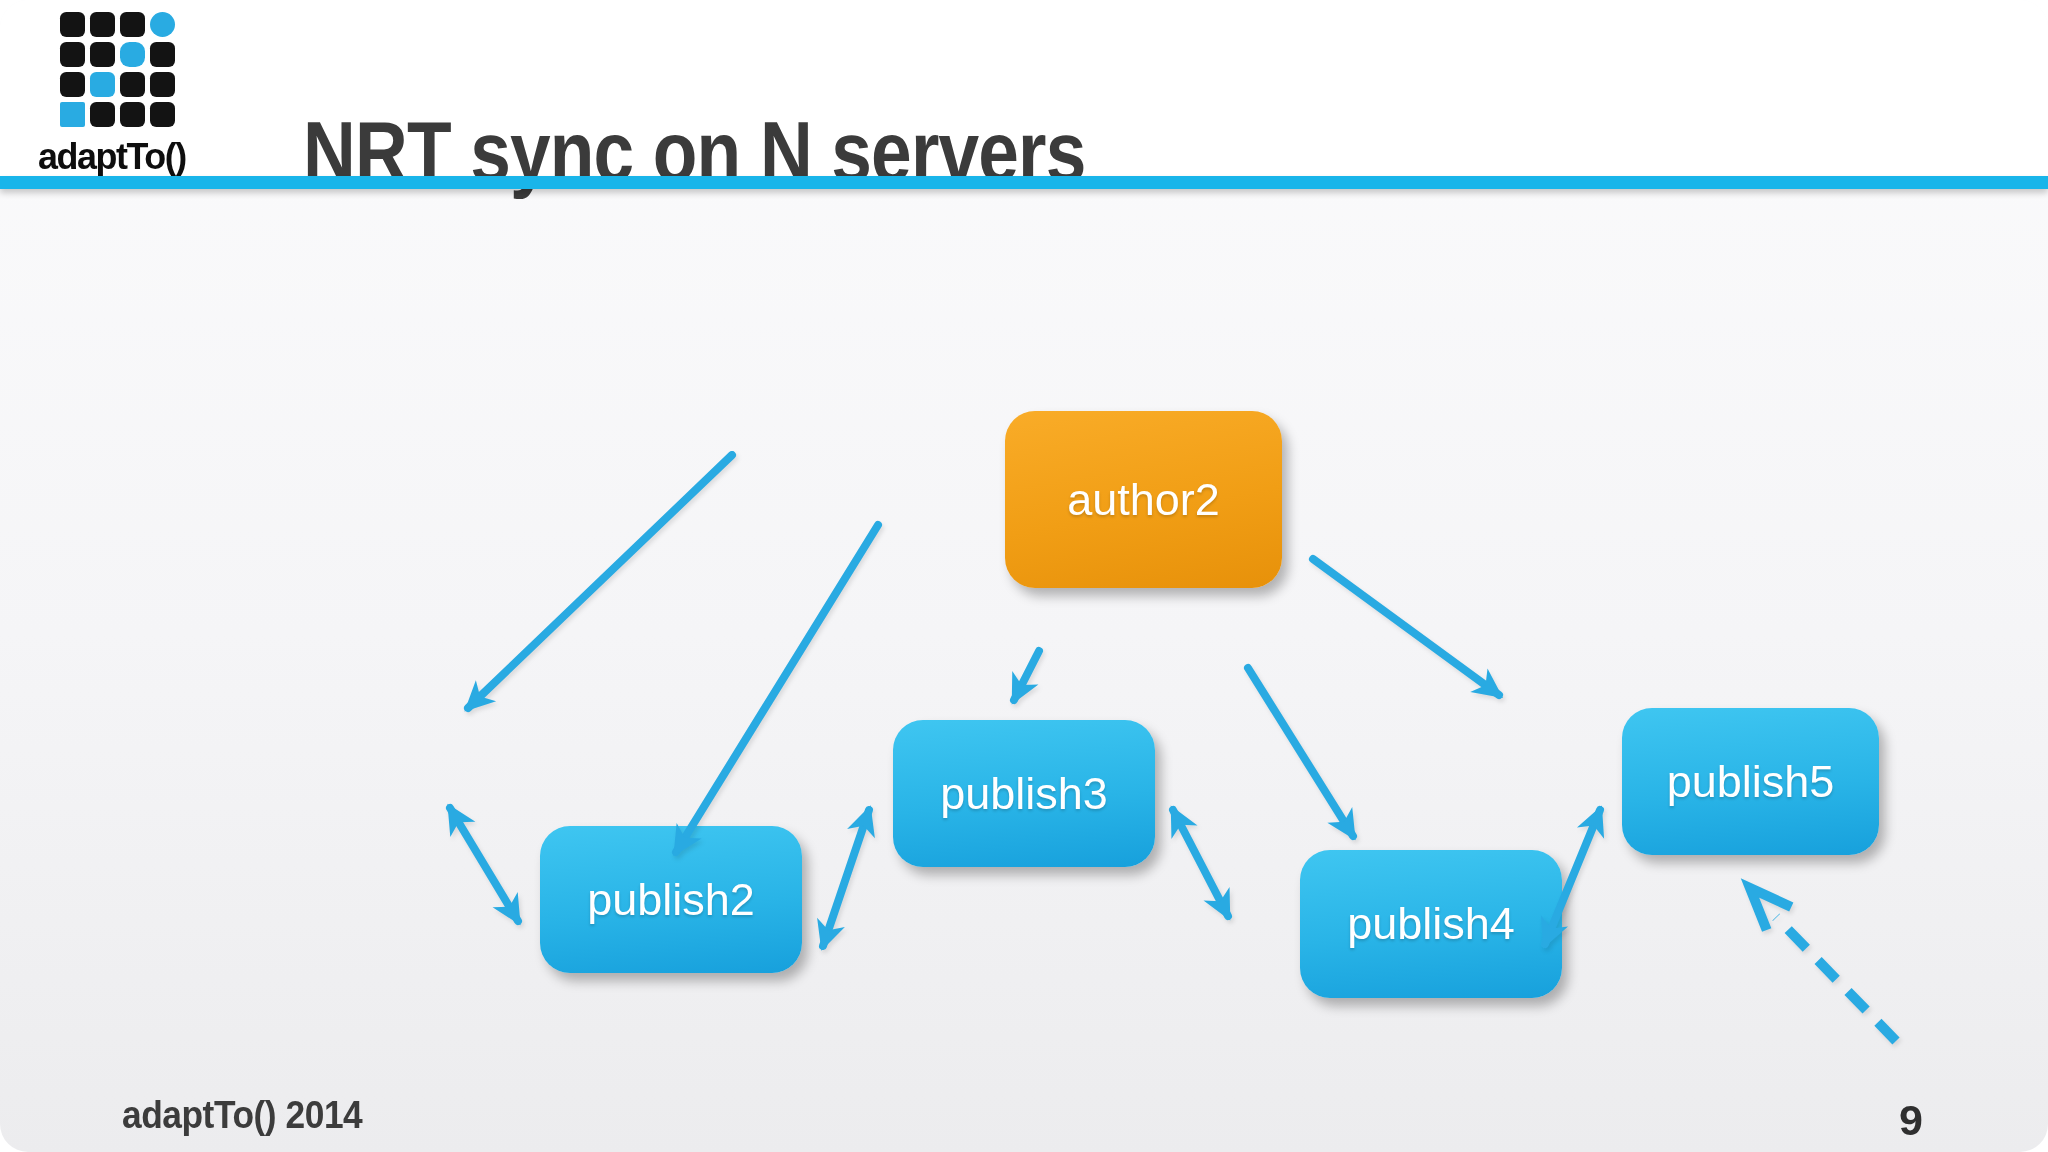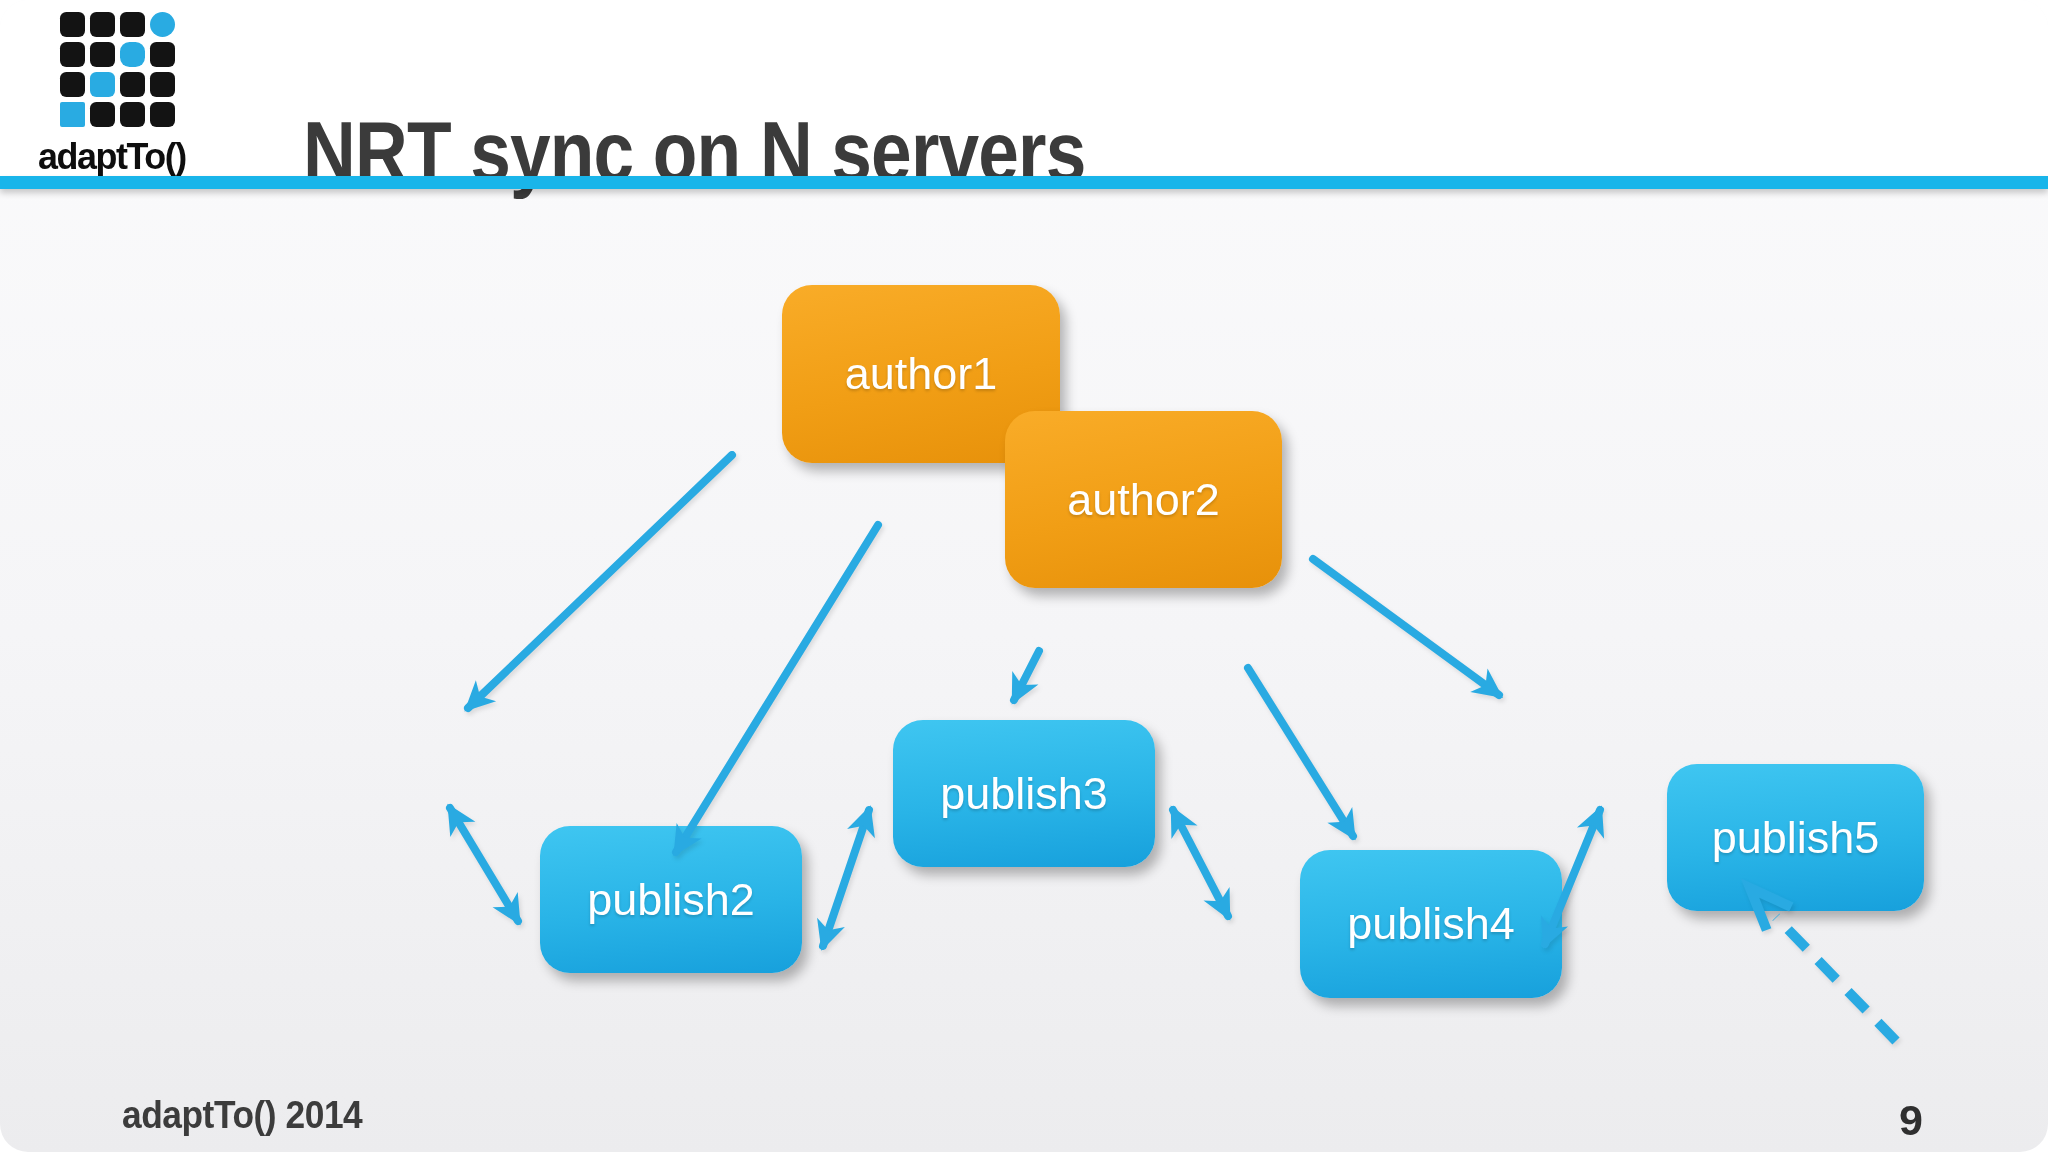--- a/index.html
+++ b/index.html
@@ -75,36 +75,33 @@
         <div class="cell r25"></div>
         <div class="cell r25"></div>
         <div class="cell r25"></div>
       </div>
       <div class="logo-text">adaptTo()</div>
     </div>
     <h1 class="title">NRT sync on N servers</h1>
   </div>
   <div class="accent-line"></div>
 
-  <div class="node node-author" style="left:782px;top:285px;width:278px;height:178px;">
-    <span>author1</span>
-  </div>
   <div class="node node-author" style="left:1005px;top:411px;width:277px;height:177px;">
     <span>author2</span>
   </div>
   <div class="node node-publish" style="left:540px;top:826px;width:262px;height:147px;">
     <span>publish2</span>
   </div>
   <div class="node node-publish" style="left:893px;top:720px;width:262px;height:147px;">
     <span>publish3</span>
   </div>
   <div class="node node-publish" style="left:1268px;top:850px;width:262px;height:148px;margin-left:32px;">
     <span>publish4</span>
   </div>
-  <div class="node node-publish" style="left:1622px;top:764px;width:257px;height:147px;margin-left:45px;">
+  <div class="node node-publish" style="left:1622px;top:708px;width:257px;height:147px;">
     <span>publish5</span>
   </div>
 
   <svg class="edges" viewBox="0 0 2048 1152">
     <defs>
       <marker id="arrow" viewBox="0 0 12 12" refX="9.5" refY="6" markerWidth="4.4" markerHeight="4.4" orient="auto-start-reverse" markerUnits="strokeWidth">
         <path d="M1,1 L11.2,6 L1,11 L3.8,6 Z" fill="#29aae2"></path>
       </marker>
     </defs>
 

